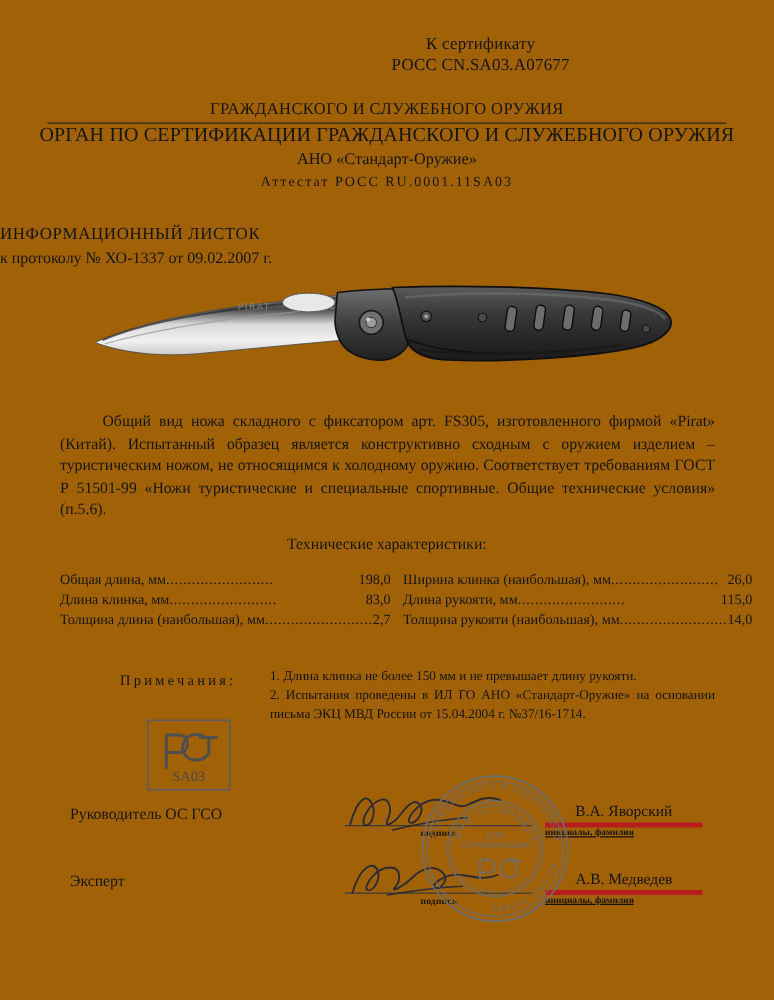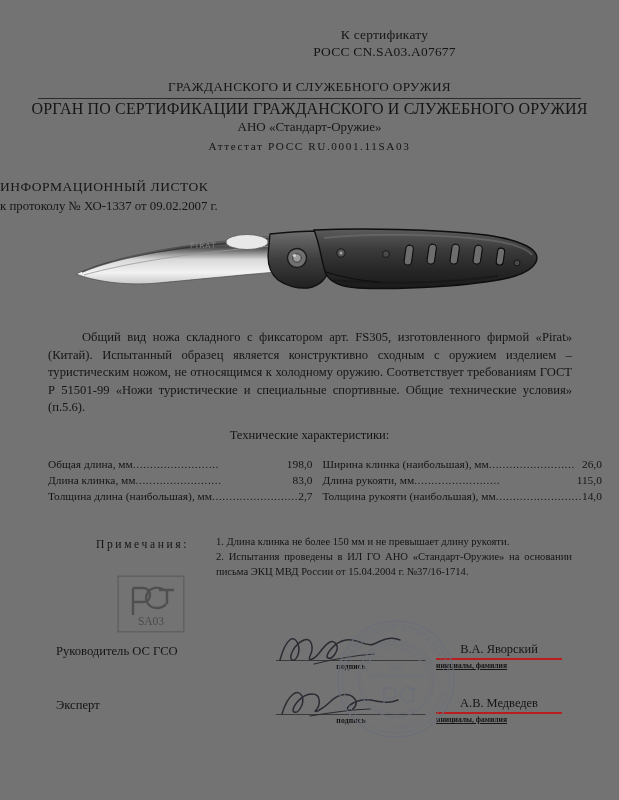--- a/index.html
+++ b/index.html
@@ -12,21 +12,21 @@
     height: 800px;
     position: relative;
     font-family: "Liberation Serif", "DejaVu Serif", serif;
     color: #151515;
     overflow: hidden;
   }
 
   .page {
     position: absolute;
     inset: 0;
-    background: #737373;
+    background: #a16207;
   }
 
   
   .cert-ref {
     position: absolute;
     top: 26px;
     left: 0;
     width: 100%;
     text-align: center;
     padding-left: 150px;
@@ -228,21 +228,21 @@
     font-weight: bold;
     letter-spacing: 0.2px;
   }
   .sig-name {
     position: absolute;
     left: 388px;
     top: 6px;
     width: 126px;
     text-align: center;
     font-size: 12.4px;
-    border-bottom: 2px solid #b91c1c;
+    border-bottom: 4px solid #b91c1c;
     padding-bottom: 1px;
     white-space: nowrap;
   }
   .sig-name-cap {
     position: absolute;
     left: 388px;
     top: 25px;
     width: 126px;
     font-size: 7.6px;
     font-weight: bold;

